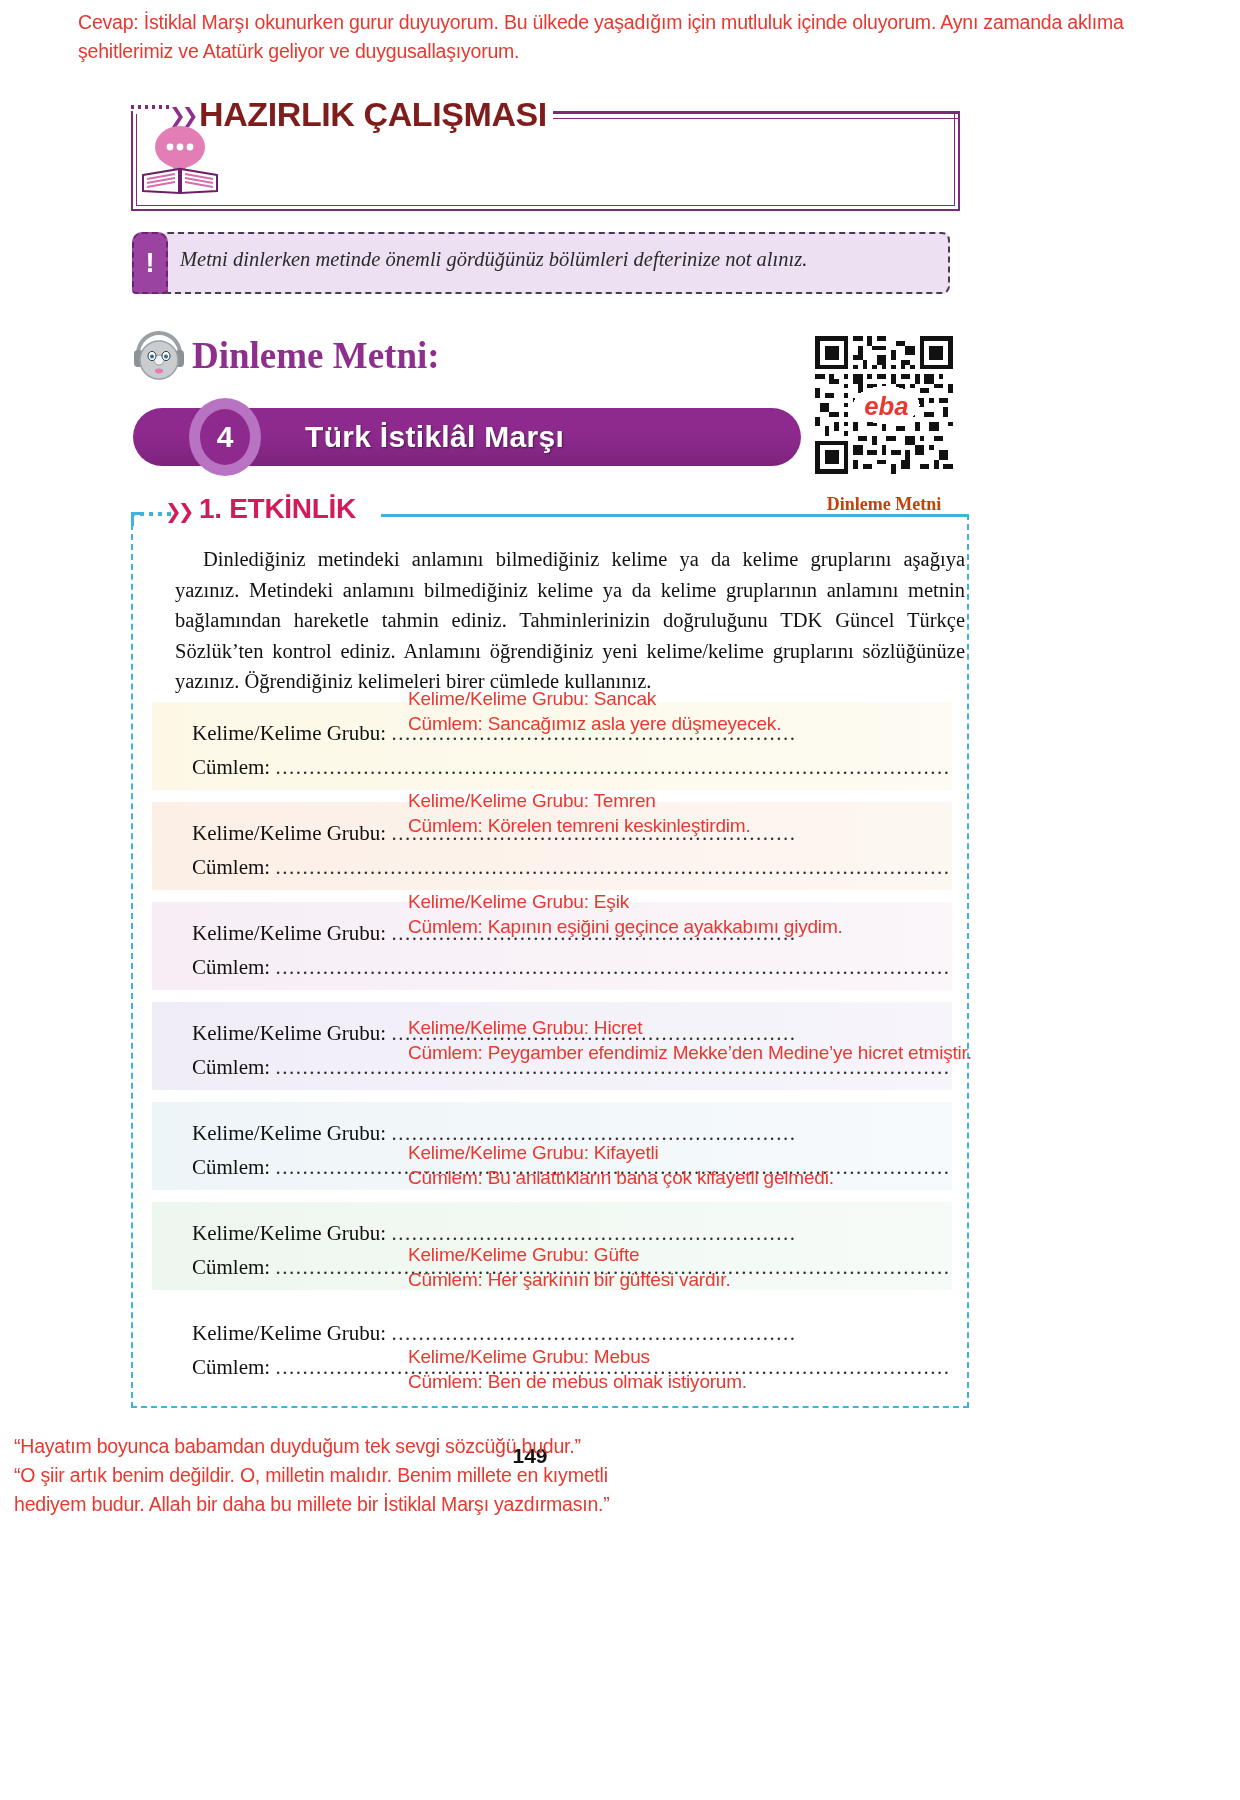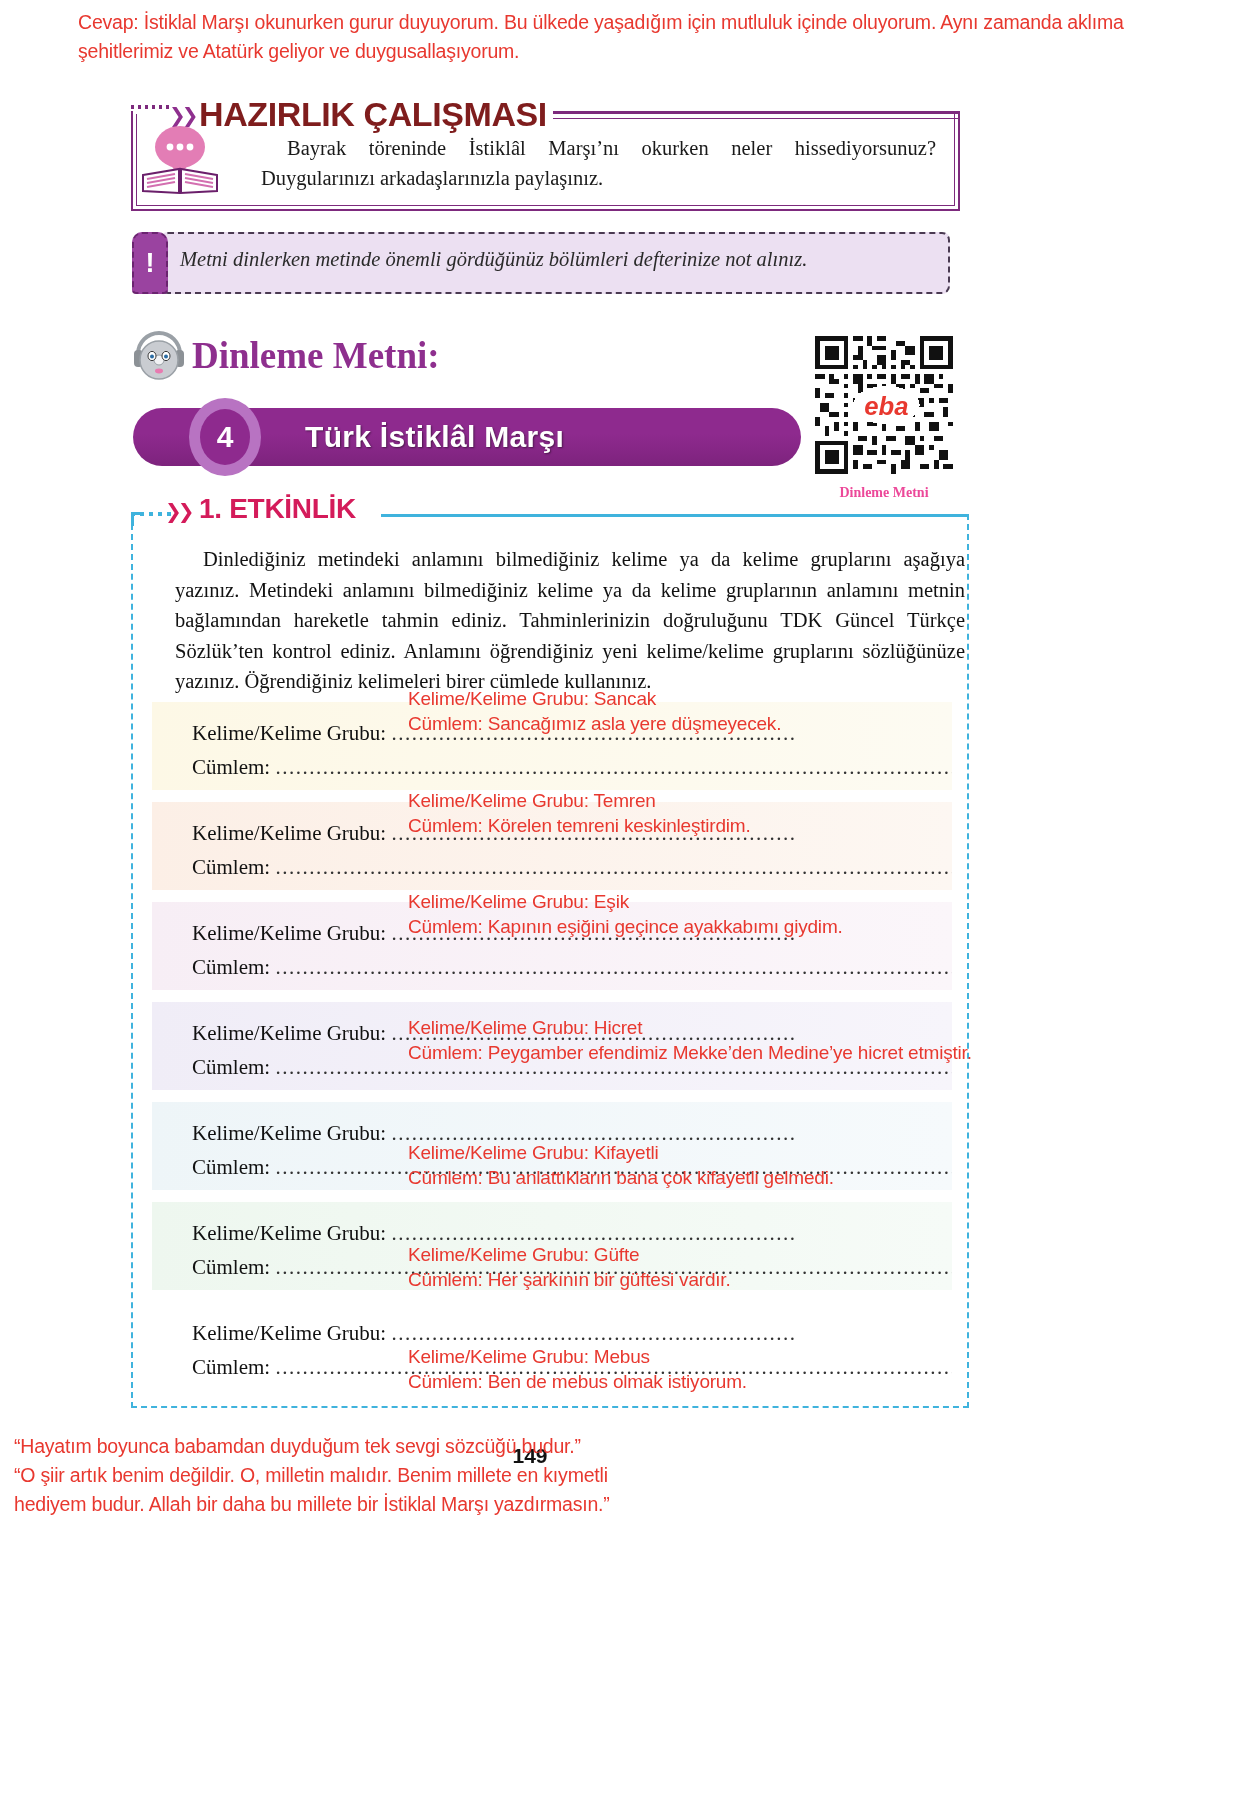--- a/index.html
+++ b/index.html
@@ -194,26 +194,26 @@
   }
 
   
   .qr-wrap { position: absolute; left: 815px; top: 336px; width: 145px; }
   .qr {
     width: 138px; height: 138px;
     background: #f0abfc;
     position: relative;
   }
   .qr-caption {
-    margin-top: 11px;
+    margin-top: 20px;
     text-align: center;
     font-family: "Liberation Serif", serif;
     font-weight: bold;
-    font-size: 14px;
-    color: #ec4899;
+    font-size: 18px;
+    color: #c2410c;
     width: 138px;
   }
 
   
   .etk-frame {
     position: absolute;
     left: 131px; top: 514px;
     width: 838px; height: 894px;
     border: 2px dashed #3fb3dd;
     border-top: none;
@@ -357,21 +357,20 @@
       <path d="M78 50 L42 44 L42 68 L78 66 Z" fill="#ffffff" stroke="#6b1f6b" stroke-width="2"></path>
       <path d="M8 54 L36 49" stroke="#d36fb0" stroke-width="2"></path>
       <path d="M8 58 L36 53" stroke="#d36fb0" stroke-width="2"></path>
       <path d="M8 62 L36 57" stroke="#d36fb0" stroke-width="2"></path>
       <path d="M74 54 L46 49" stroke="#d36fb0" stroke-width="2"></path>
       <path d="M74 58 L46 53" stroke="#d36fb0" stroke-width="2"></path>
       <path d="M74 62 L46 57" stroke="#d36fb0" stroke-width="2"></path>
     </svg>
   </div>
 
-  <div class="hz-text">Bayrak töreninde İstiklâl Marşı’nı okurken neler hissediyorsunuz? Duygularınızı arkadaşlarınızla paylaşınız.</div>
 </div>
 
 <div class="note-wrap">
   <div class="note-box"></div>
   <div class="note-bang">!</div>
   <div class="note-text">Metni dinlerken metinde önemli gördüğünüz bölümleri defterinize not alınız.</div>
 </div>
 
 <div class="dinleme-head">
   <span class="cd-icon">

